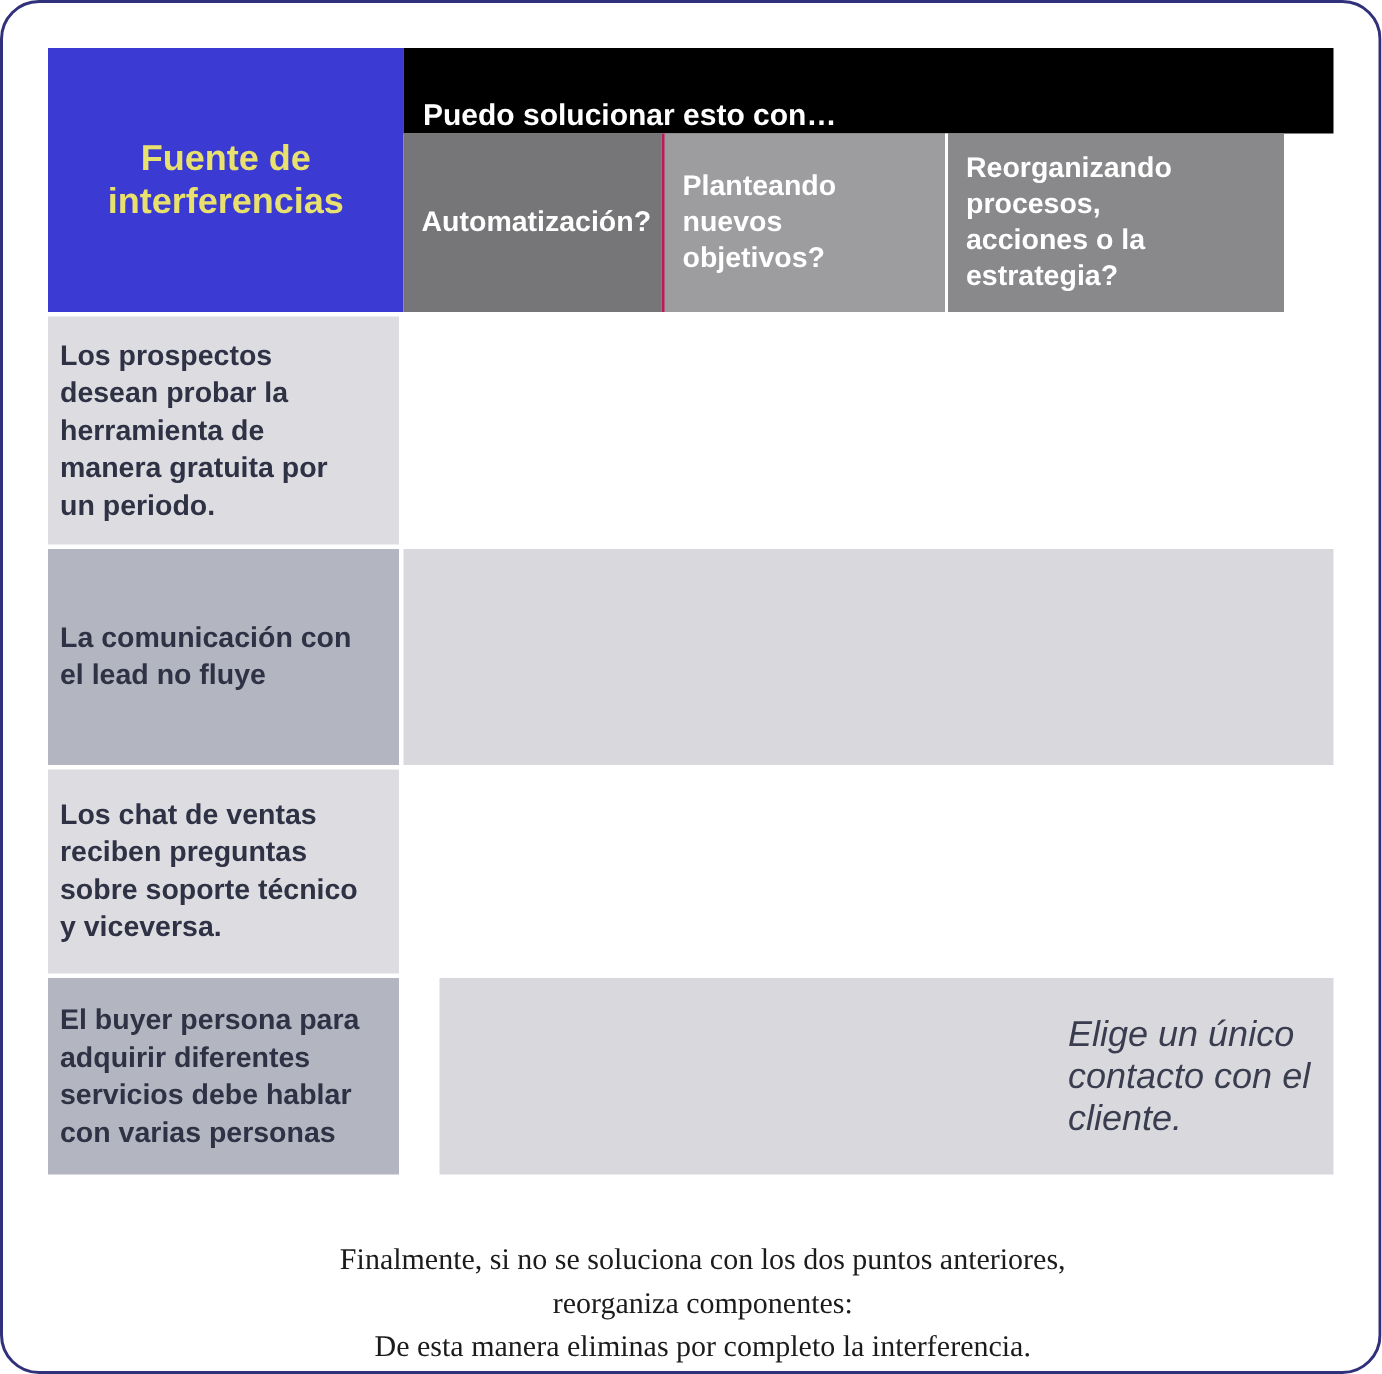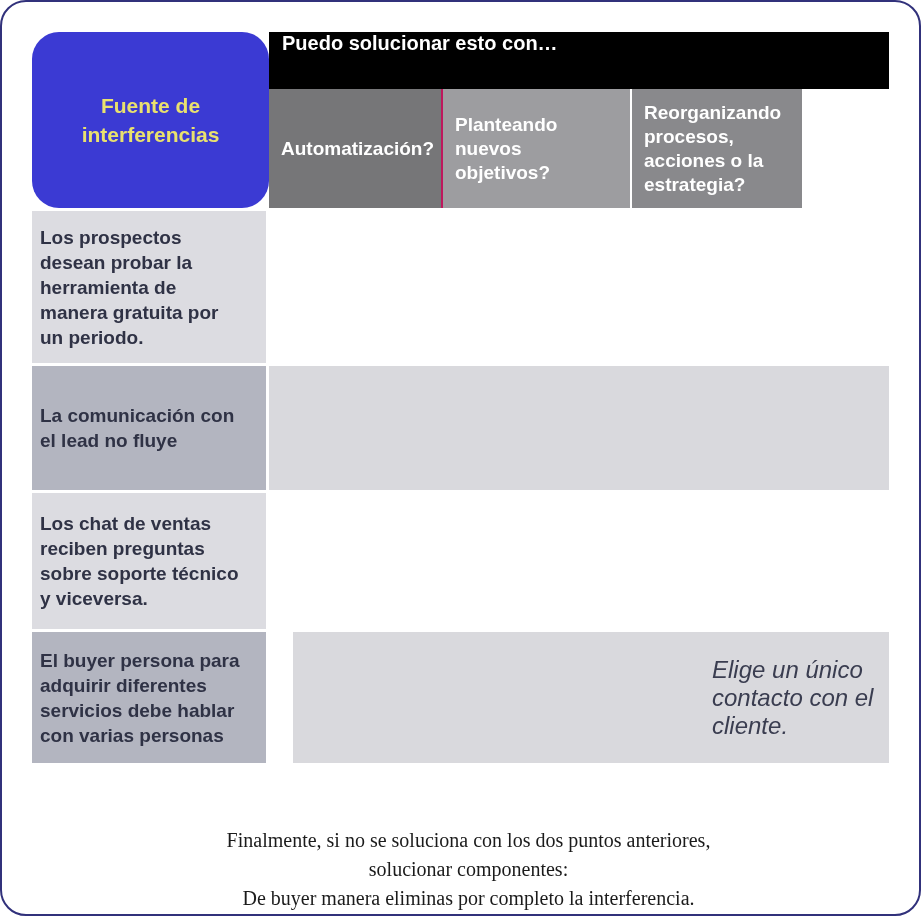--- a/index.html
+++ b/index.html
@@ -13,53 +13,53 @@
   }
 
   .table { position:absolute; left:30px; top:30px; width:857px; }
 
   
   .header-block { display:flex; margin-bottom:3px; }
   .corner {
     width:237px; height:176px; background:#3b3ad3;
     display:flex; align-items:center; justify-content:center;
     text-align:center; color:#e9e16e; font-weight:bold;
-    font-size:21px; line-height:29px; white-space:pre-line;border-radius:27px;
+    font-size:24px; line-height:29px; white-space:pre-line;
   }
   .header-right { width:620px; display:flex; flex-direction:column; }
   .top-bar {
     height:57px; background:#000000; color:#ffffff; font-weight:bold;
-    font-size:20px; display:flex; align-items:flex-start;
+    font-size:20px; display:flex; align-items:flex-end;
     padding-left:13px; box-sizing:border-box;
   }
   .col-headers { display:flex; height:119px; }
   .col-h {
     color:#ffffff; font-weight:bold; font-size:19px; line-height:24px;
     display:flex; align-items:center; box-sizing:border-box;
     padding:8px 12px; white-space:pre-line;
   }
   .col-h-1 { width:172px; background:#767678; }
   .col-h-2 { width:189px; background:#9d9da0; border-left:2px solid #be185d; }
-  .col-h-3 { width:172px; background:#89898c; border-left:2px solid #ffffff; }
+  .col-h-3 { width:226px; background:#89898c; border-left:2px solid #ffffff; }
 
   
   .data-row { display:flex; margin-bottom:3px; }
   .label-cell {
     width:234px; margin-right:3px; box-sizing:border-box;
     padding:10px 10px 10px 8px; display:flex; align-items:center;
     font-weight:bold; font-size:19px; line-height:25px;
     color:#2f3245; white-space:pre-line;
   }
   .cell-light { background:#dcdce1; }
   .cell-dark  { background:#b3b5c0; }
   .row-body { flex:1; display:flex; }
   .body-white { background:#ffffff; }
   .body-gray  { background:#d9d9dd; }
   .row-1 { height:152px; }
-  .row-2 { height:124px; }
+  .row-2 { height:144px; }
   .row-3 { height:136px; }
   .row-4 { height:131px;gap:24px; }
 
   .spacer-col2 { width:217px; }
   .spacer-col3 { width:189px; }
   .note-cell {
     flex:1; display:flex; align-items:center; box-sizing:border-box;
     padding:0 8px 0 13px; font-style:italic; font-size:24px;
     line-height:28px; color:#3a3d50; white-space:pre-line;
   }
@@ -135,17 +135,17 @@
         <div class="note-cell">Elige un único
 contacto con el
 cliente.</div>
       </div>
     </div>
 
   </div>
 
   <div class="footer" style="position:absolute; left:0; right:0; top:788px;">
     <div>Finalmente, si no se soluciona con los dos puntos anteriores,</div>
-    <div>solucionar componentes:</div>
-    <div>De buyer manera eliminas por completo la interferencia.</div>
+    <div>reorganiza componentes:</div>
+    <div>De esta manera eliminas por completo la interferencia.</div>
   </div>
 
 </div>
 
 </body></html>

